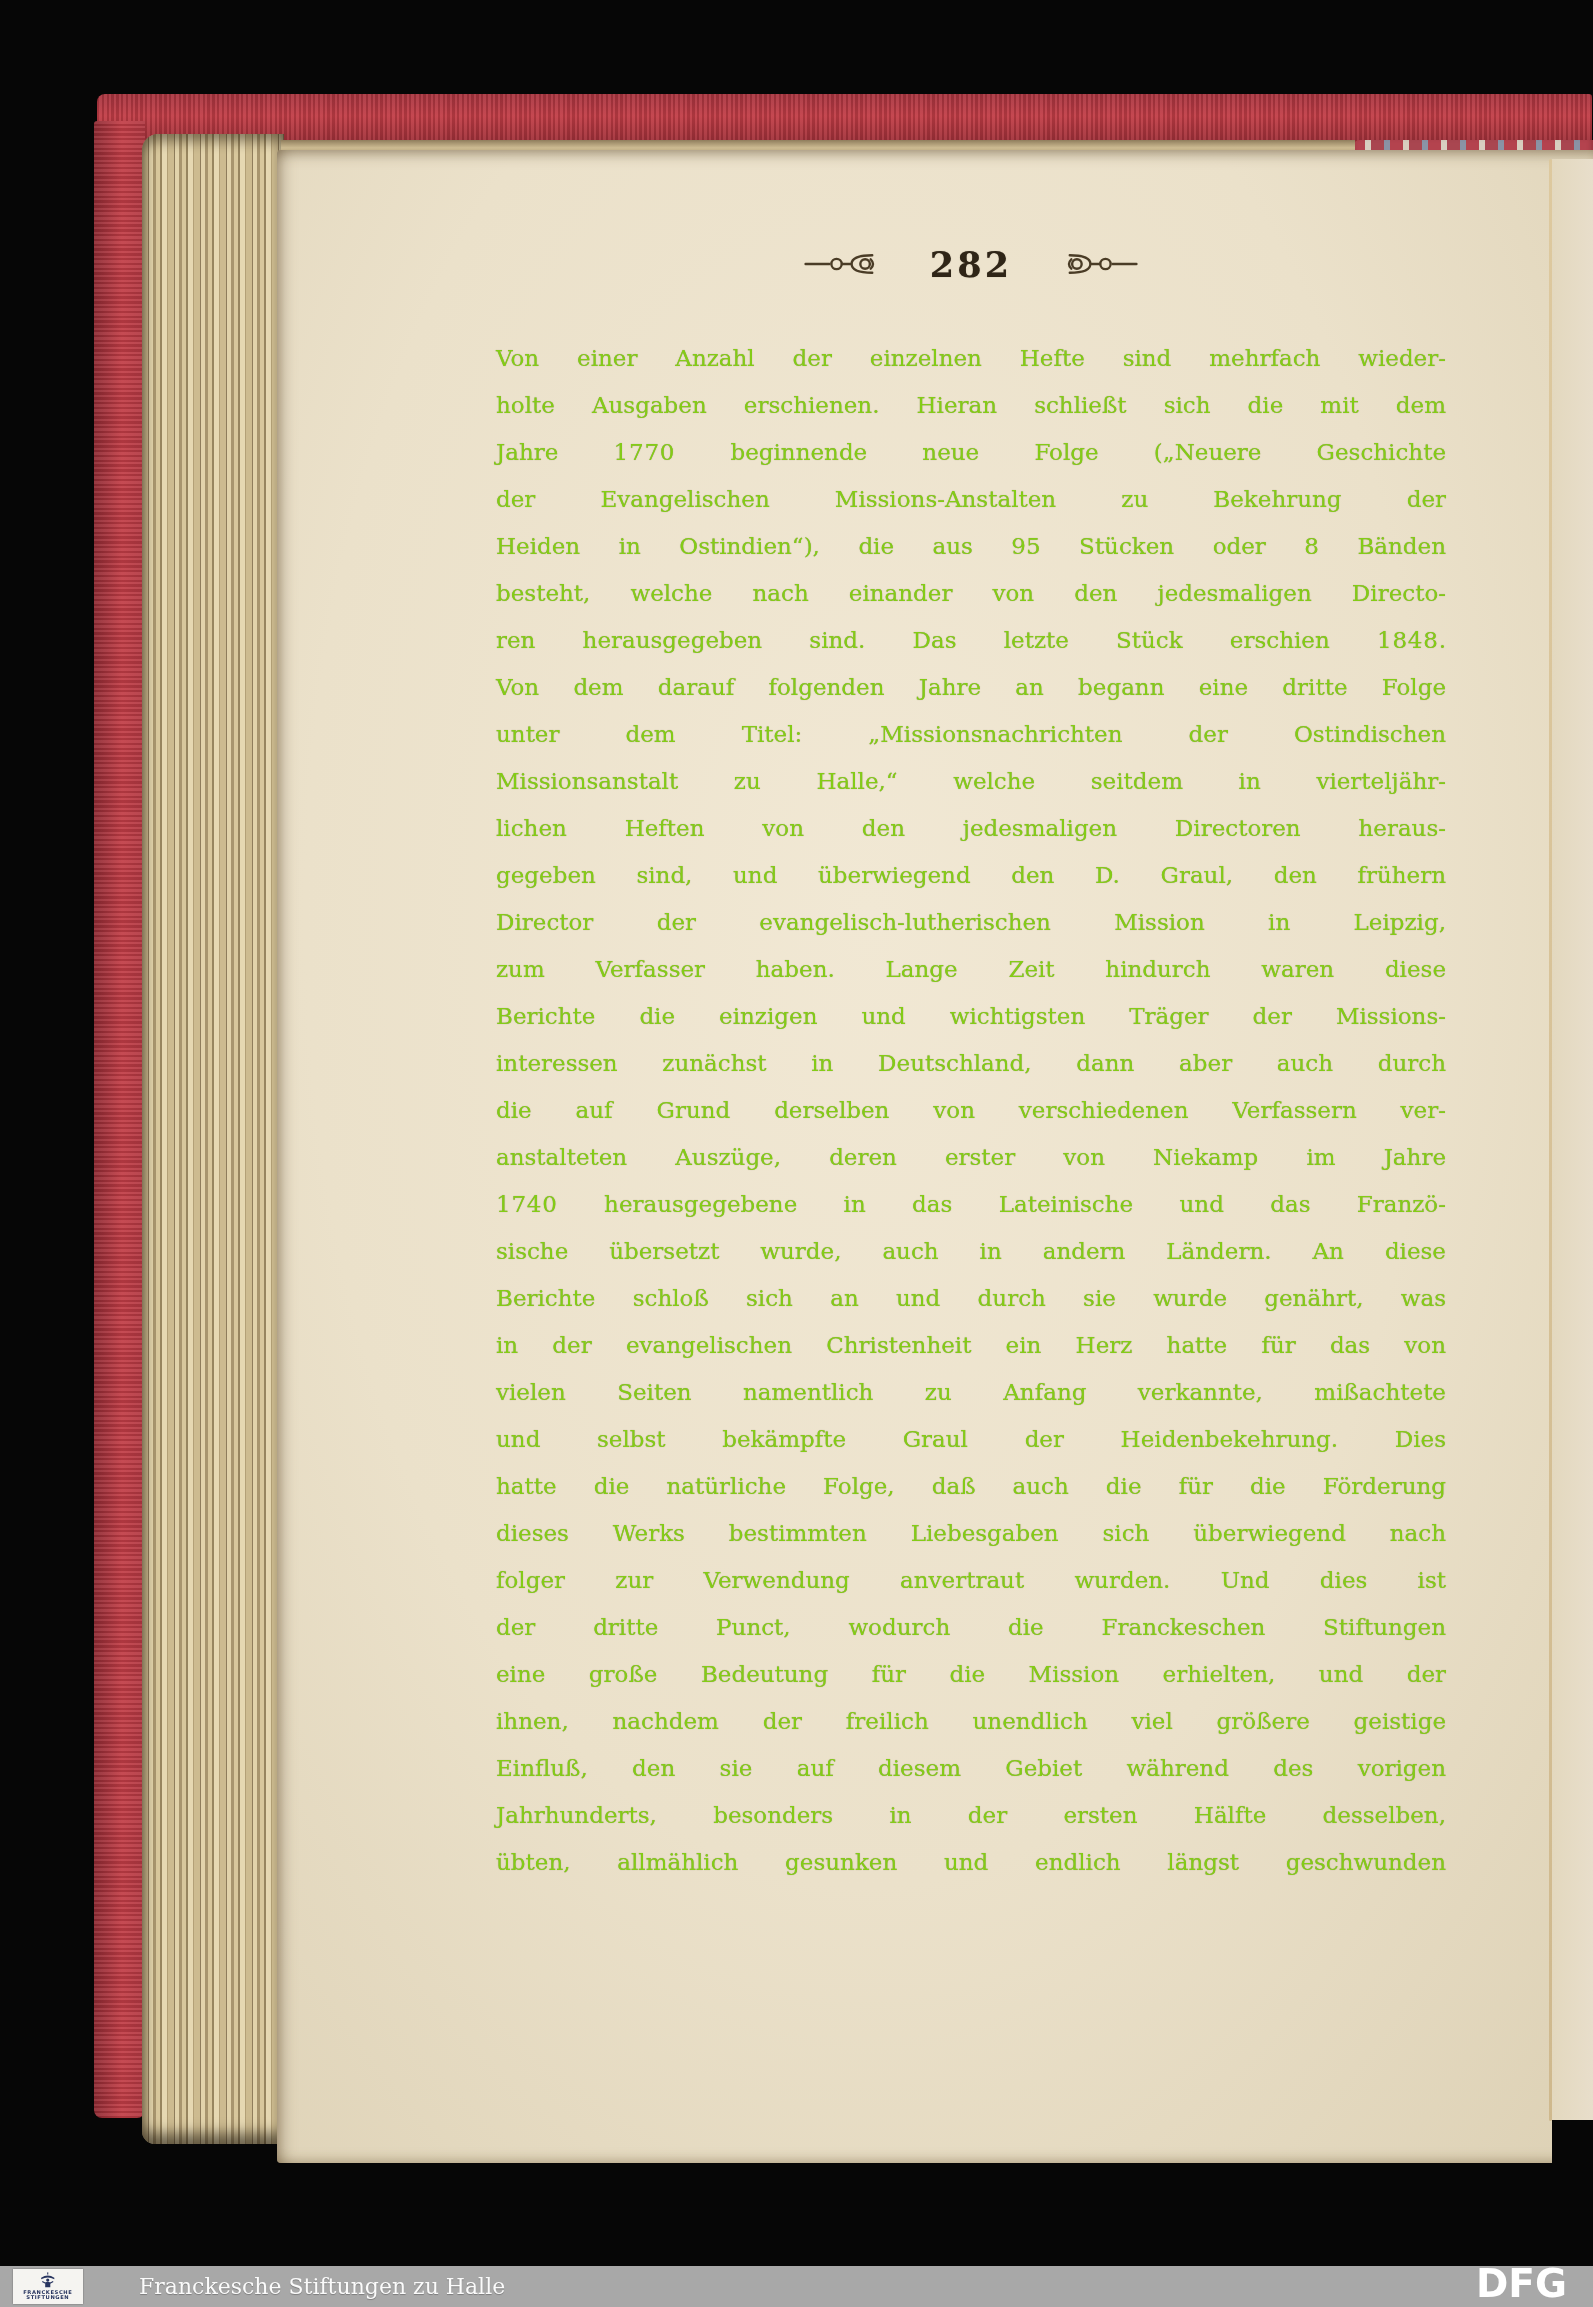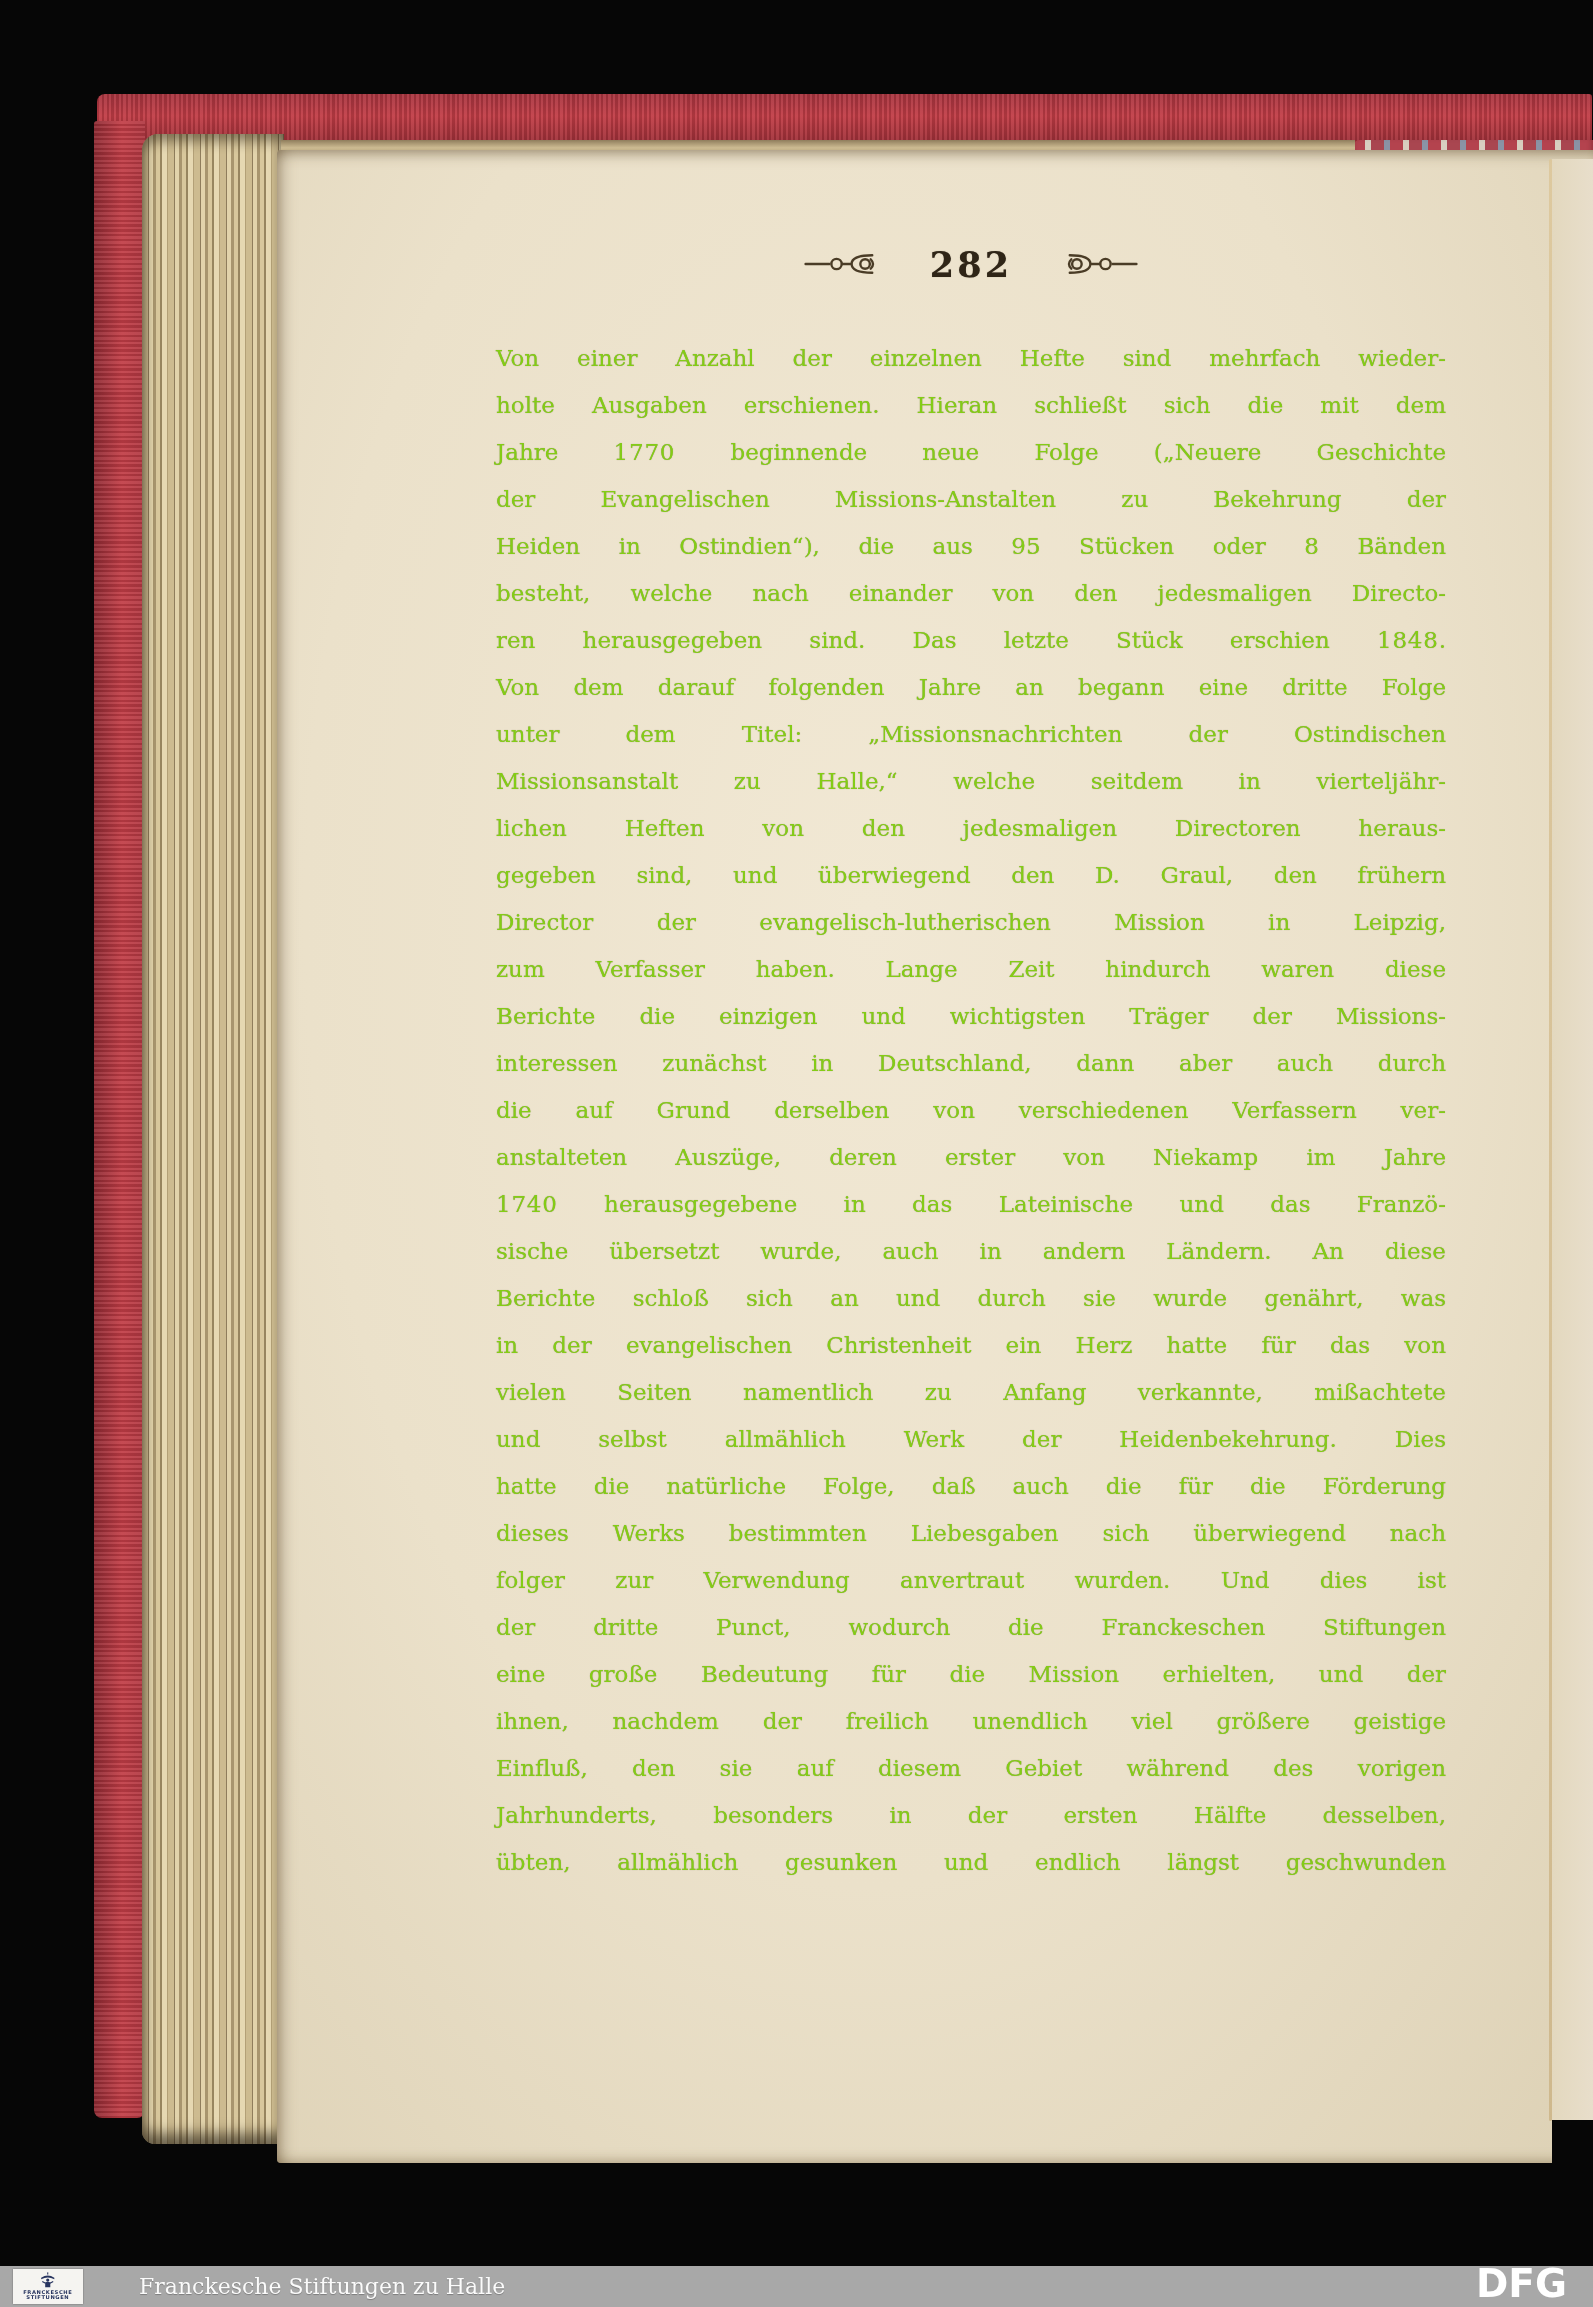--- a/index.html
+++ b/index.html
@@ -165,21 +165,21 @@
     <div class="line">zum Verfasser haben. Lange Zeit hindurch waren diese</div>
     <div class="line">Berichte die einzigen und wichtigsten Träger der Missions-</div>
     <div class="line">interessen zunächst in Deutschland, dann aber auch durch</div>
     <div class="line">die auf Grund derselben von verschiedenen Verfassern ver-</div>
     <div class="line">anstalteten Auszüge, deren erster von Niekamp im Jahre</div>
     <div class="line"><b>1740</b> herausgegebene in das Lateinische und das Franzö-</div>
     <div class="line">sische übersetzt wurde, auch in andern Ländern. An diese</div>
     <div class="line">Berichte schloß sich an und durch sie wurde genährt, was</div>
     <div class="line">in der evangelischen Christenheit ein Herz hatte für das von</div>
     <div class="line">vielen Seiten namentlich zu Anfang verkannte, mißachtete</div>
-    <div class="line">und selbst allmählich Werk der Heidenbekehrung. Dies</div>
+    <div class="line">und selbst bekämpfte Graul der Heidenbekehrung. Dies</div>
     <div class="line">hatte die natürliche Folge, daß auch die für die Förderung</div>
     <div class="line">dieses Werks bestimmten Liebesgaben sich überwiegend nach</div>
     <div class="line">folger zur Verwendung anvertraut wurden. Und dies ist</div>
     <div class="line">der dritte Punct, wodurch die Franckeschen Stiftungen</div>
     <div class="line">eine große Bedeutung für die Mission erhielten, und der</div>
     <div class="line">ihnen, nachdem der freilich unendlich viel größere geistige</div>
     <div class="line">Einfluß, den sie auf diesem Gebiet während des vorigen</div>
     <div class="line">Jahrhunderts, besonders in der ersten Hälfte desselben,</div>
     <div class="line">übten, allmählich gesunken und endlich längst geschwunden</div>
   </div>

